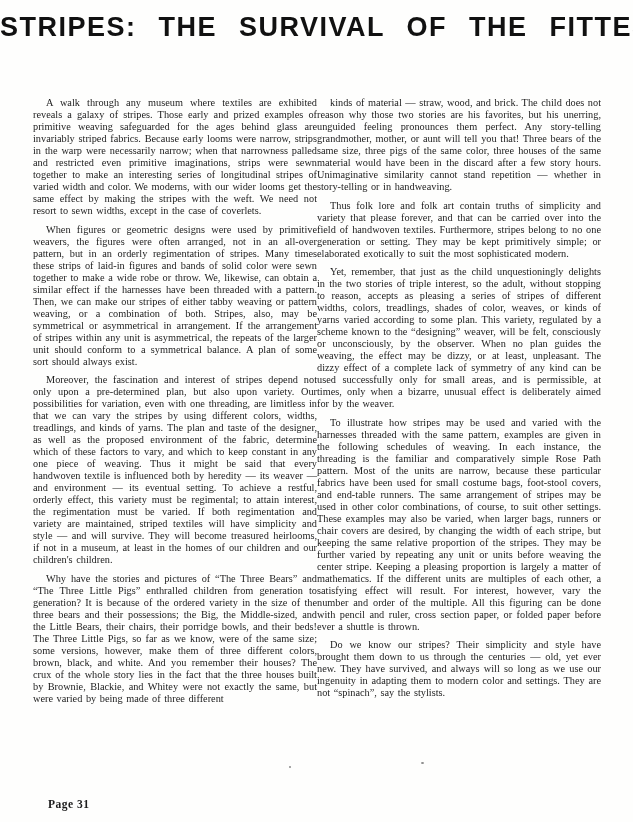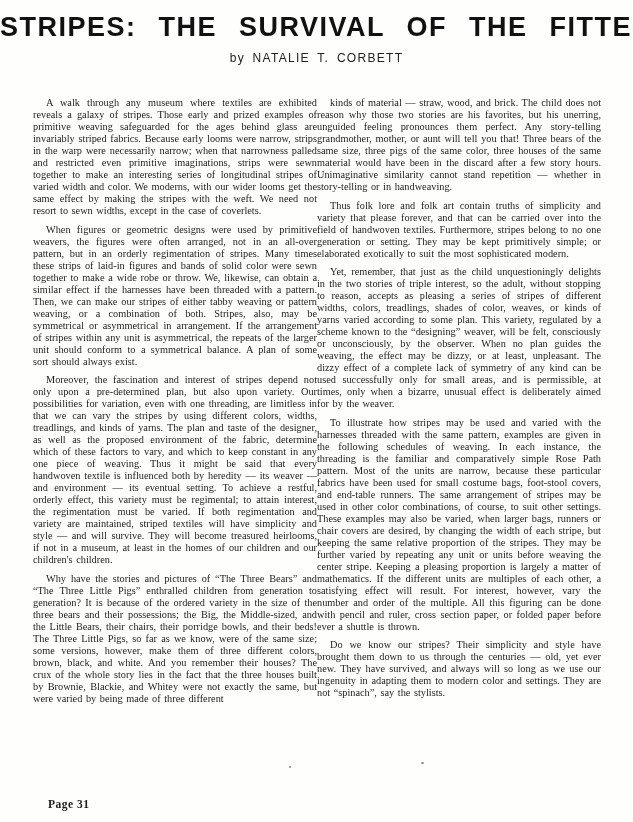--- a/index.html
+++ b/index.html
@@ -79,21 +79,20 @@
     border-radius: 50%;
   }
 </style>
 </head>
 <body>
 
 <div class="page">
 
   <div class="masthead">
     <h1 class="title">STRIPES: THE SURVIVAL OF THE FITTEST</h1>
-    <div class="byline">by NATALIE T. CORBETT</div>
   </div>
 
   <div class="columns">
     <div class="col">
       <p>A walk through any museum where textiles are exhibited reveals a galaxy of stripes. Those early and prized examples of primitive weaving safeguarded for the ages behind glass are invariably striped fabrics. Because early looms were narrow, strips in the warp were necessarily narrow; when that narrowness palled and restricted even primitive imaginations, strips were sewn together to make an interesting series of longitudinal stripes of varied width and color. We moderns, with our wider looms get the same effect by making the stripes with the weft. We need not resort to sewn widths, except in the case of coverlets.</p>
       <p>When figures or geometric designs were used by primitive weavers, the figures were often arranged, not in an all-over pattern, but in an orderly regimentation of stripes. Many times these strips of laid-in figures and bands of solid color were sewn together to make a wide robe or throw. We, likewise, can obtain a similar effect if the harnesses have been threaded with a pattern. Then, we can make our stripes of either tabby weaving or pattern weaving, or a combination of both. Stripes, also, may be symmetrical or asymmetrical in arrangement. If the arrangement of stripes within any unit is asymmetrical, the repeats of the larger unit should conform to a symmetrical balance. A plan of some sort should always exist.</p>
       <p>Moreover, the fascination and interest of stripes depend not only upon a pre-determined plan, but also upon variety. Our possibilities for variation, even with one threading, are limitless in that we can vary the stripes by using different colors, widths, treadlings, and kinds of yarns. The plan and taste of the designer, as well as the proposed environment of the fabric, determine which of these factors to vary, and which to keep constant in any one piece of weaving. Thus it might be said that every handwoven textile is influenced both by heredity — its weaver — and environment — its eventual setting. To achieve a restful, orderly effect, this variety must be regimental; to attain interest, the regimentation must be varied. If both regimentation and variety are maintained, striped textiles will have simplicity and style — and will survive. They will become treasured heirlooms, if not in a museum, at least in the homes of our children and our children's children.</p>
       <p>Why have the stories and pictures of “The Three Bears” and “The Three Little Pigs” enthralled children from generation to generation? It is because of the ordered variety in the size of the three bears and their possessions; the Big, the Middle-sized, and the Little Bears, their chairs, their porridge bowls, and their beds! The Three Little Pigs, so far as we know, were of the same size; some versions, however, make them of three different colors, brown, black, and white. And you remember their houses? The crux of the whole story lies in the fact that the three houses built by Brownie, Blackie, and Whitey were not exactly the same, but were varied by being made of three different</p>
     </div>
     <div class="col">

